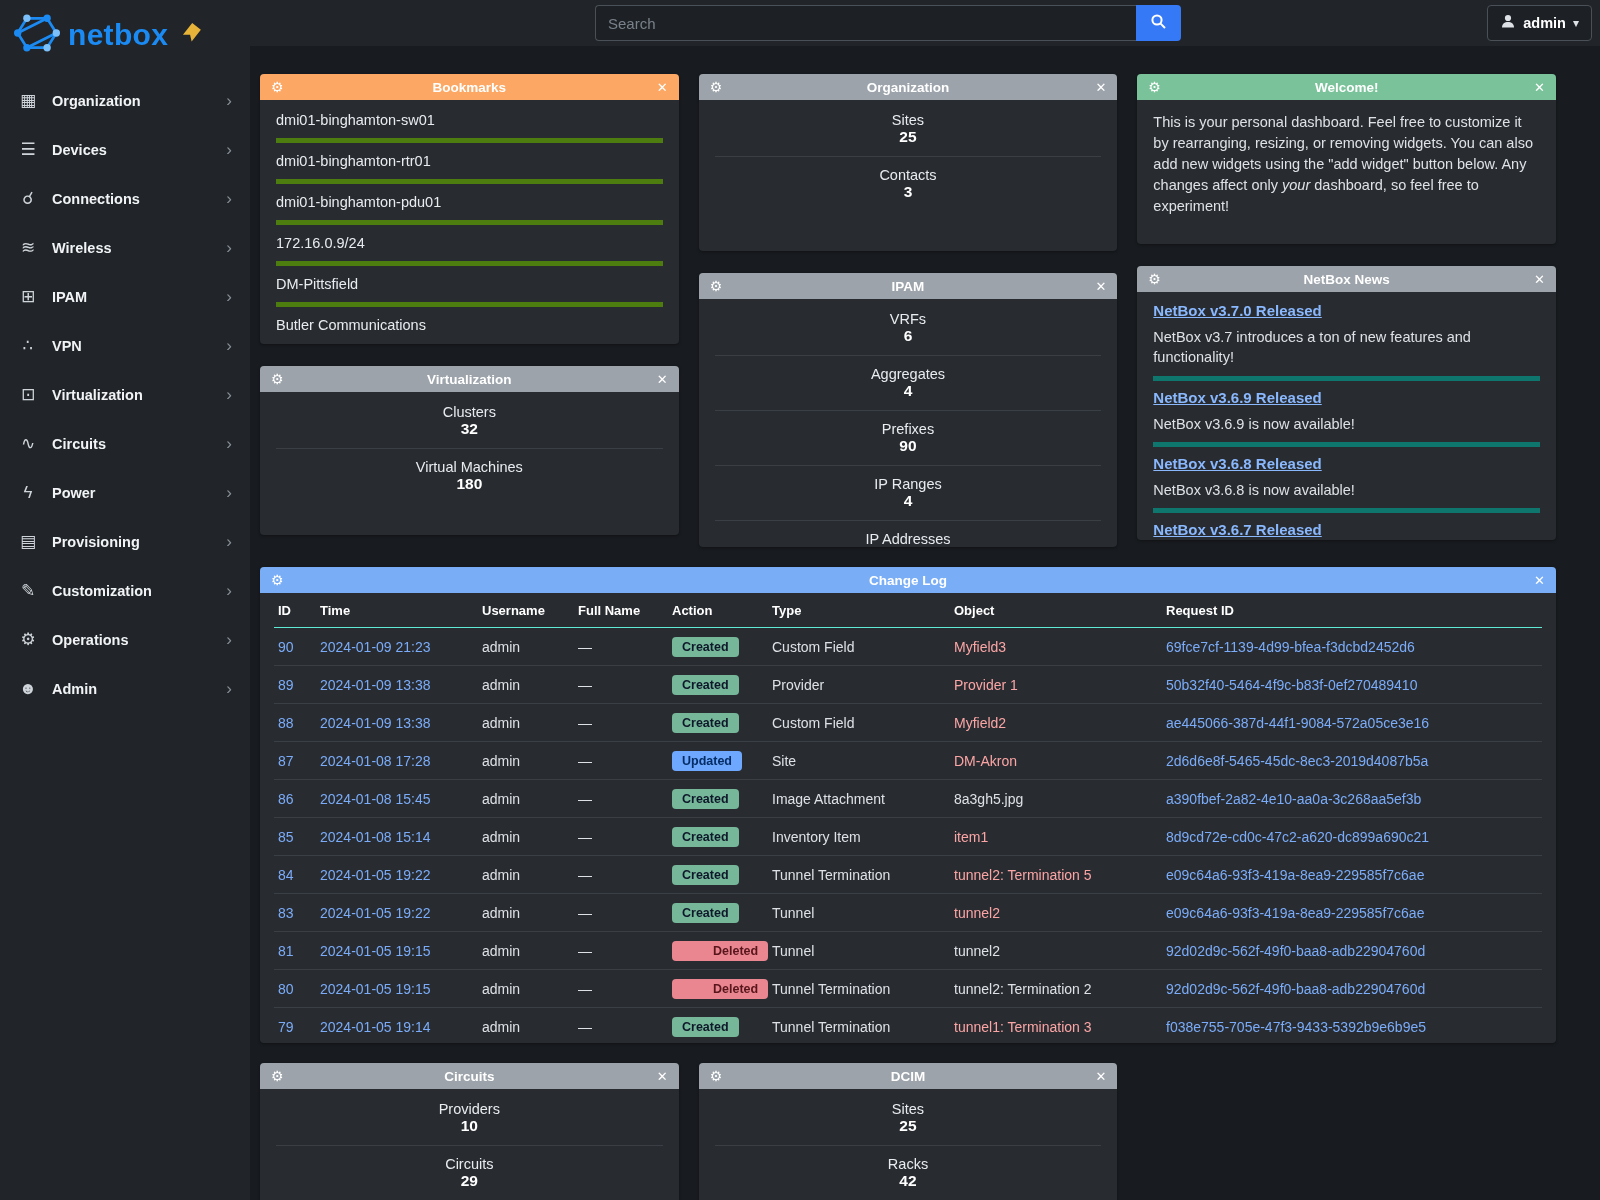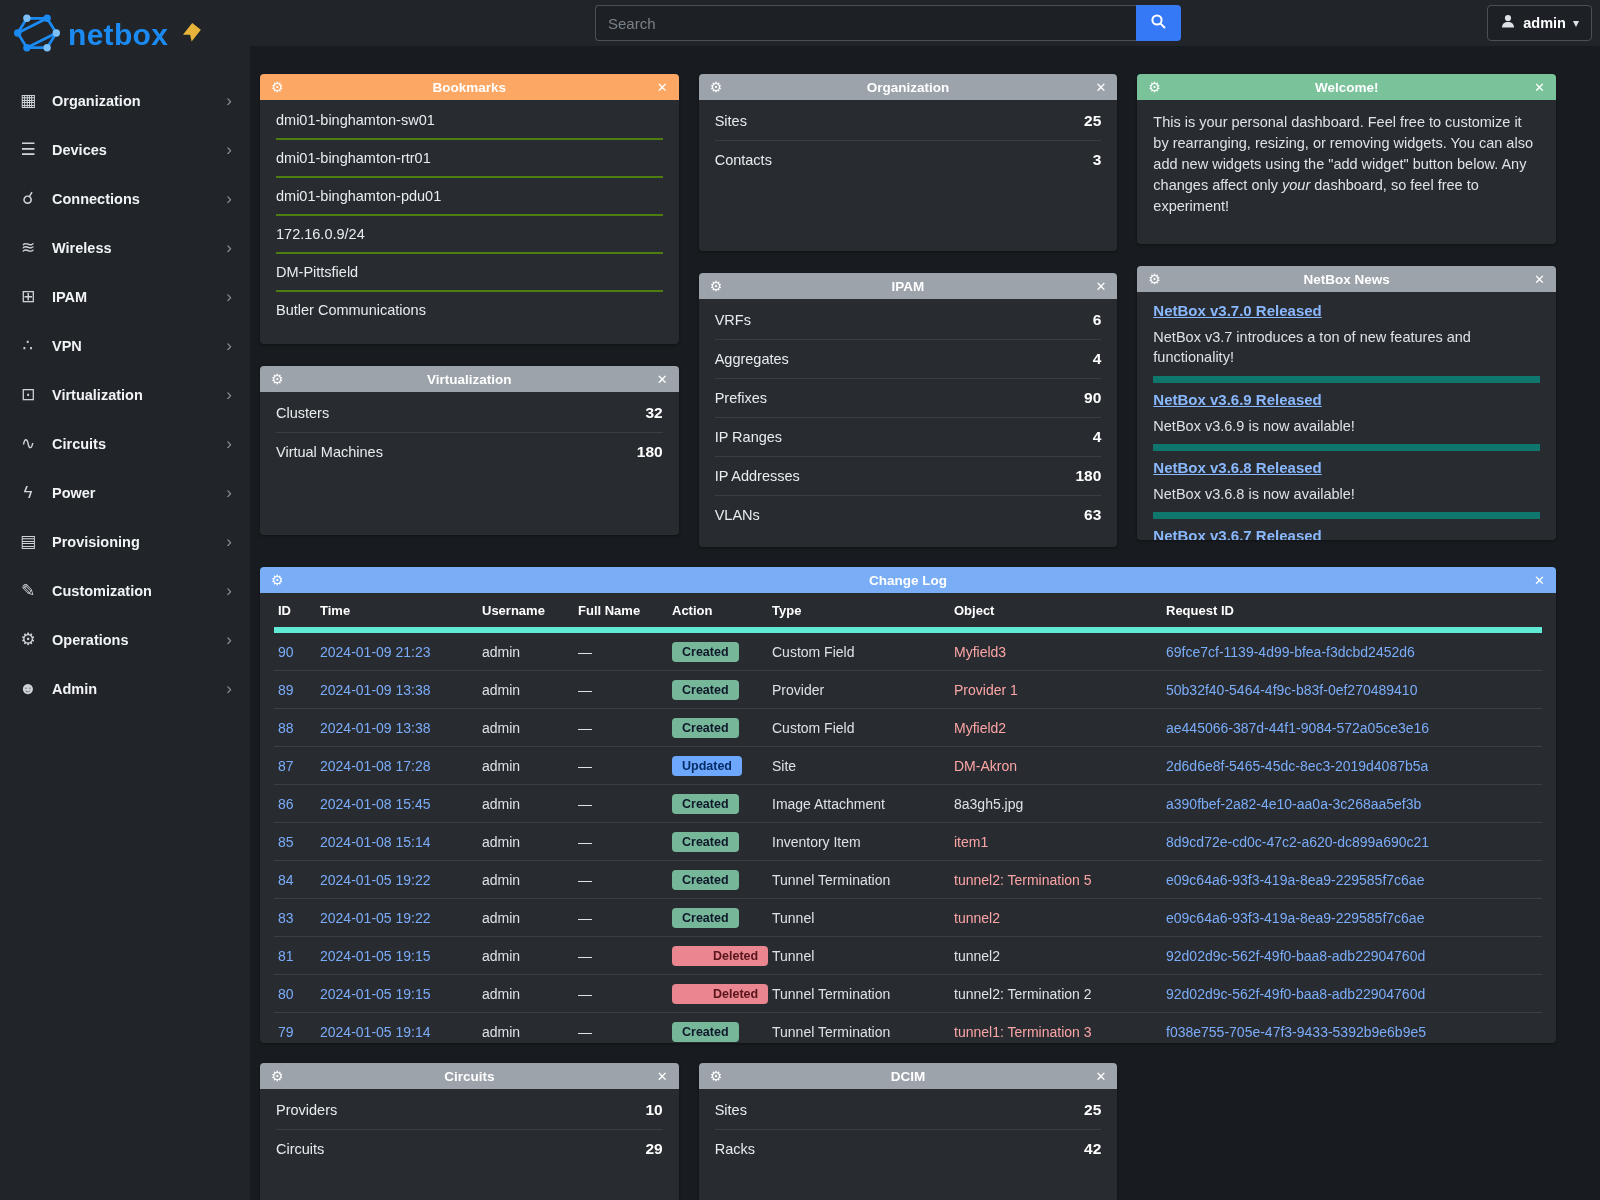--- a/index.html
+++ b/index.html
@@ -48,41 +48,41 @@
   .card-header .gear { font-size: 14px; color: #fff; cursor: grab; z-index: 1; }
   .card-header .title { position: absolute; left: 0; right: 0; text-align: center;
     font-size: 13.5px; font-weight: 700; color: #fff; pointer-events: none; }
   .card-header .close { margin-left: auto; font-size: 13px; color: #fff; cursor: pointer; z-index: 1; }
   .hdr-orange { background: #fca864; }
   .hdr-gray   { background: #9ca3aa; }
   .hdr-green  { background: #7ac29a; }
   .hdr-blue   { background: #79aef7; }
   .card-body { padding: 2px 16px 8px; }
   
-  .list-row { padding: 10px 0; border-bottom: 2px solid #4d7c0f; font-size: 14.5px; color: #e9ecef; cursor: pointer; }
+  .list-row { padding: 10px 0; border-bottom: 5px solid #4d7c0f; font-size: 14.5px; color: #e9ecef; cursor: pointer; }
   .list-row:last-child { border-bottom: none; }
   
   .stat-row { display: flex; justify-content: space-between; align-items: center;
-    padding: 10px 0; border-bottom: 1px solid #3a3f45; }
+    padding: 10px 0; border-bottom: 1px solid #3a3f45; flex-direction: column; }
   .stat-row:last-child { border-bottom: none; }
   .stat-label { font-size: 14.5px; color: #e9ecef; text-decoration: none; cursor: pointer; }
   .stat-value { font-size: 15.5px; font-weight: 700; color: #fff; }
   
   .welcome-text { padding: 10px 0 0; font-size: 14.5px; line-height: 1.45; color: #dee2e6; }
   
   .news-body { overflow: hidden; height: 248px; }
-  .news-item { padding: 8px 0; border-bottom: 7px solid #0f766e; }
+  .news-item { padding: 8px 0; border-bottom: 5px solid #0f766e; }
   .news-item:last-child { border-bottom: none; }
   .news-link { color: #8ab8fe; font-weight: 700; font-size: 15px; text-decoration: underline; cursor: pointer; }
   .news-text { margin-top: 7px; font-size: 14.5px; color: #dee2e6; line-height: 1.4; }
   
   .cl-body { padding: 0 14px; }
   .cl-table { width: 100%; border-collapse: collapse; table-layout: fixed; }
   .cl-table th { text-align: left; font-size: 13px; font-weight: 700; color: #fff;
-    padding: 10px 8px 9px 4px; border-bottom: 6px solid #5eead4; }
+    padding: 10px 8px 9px 4px; border-bottom: 1px solid #5eead4; }
   .cl-table td { font-size: 14px; padding: 9px 8px 8px 4px; border-bottom: 1px solid #3a3f45;
     white-space: nowrap; overflow: hidden; color: #dee2e6; }
   .link { color: #7bacf9; text-decoration: none; cursor: pointer; }
   [data-link="true"] { color: #fca5a5; cursor: pointer; }
   .badge { display: inline-block; padding: 3px 10px; border-radius: 4px; font-size: 12.5px; font-weight: 700; }
   .badge[data-action="Created"] { background: #75b798; color: #0f172a; }
   .badge[data-action="Updated"] { background: #6ea8fe; color: #052c65; text-align: center; }
   .badge[data-action="Deleted"] { background: #ea868f; color: #58151c; padding-left: 41px; }
   .muted { color: #ced4da; }
 </style>

